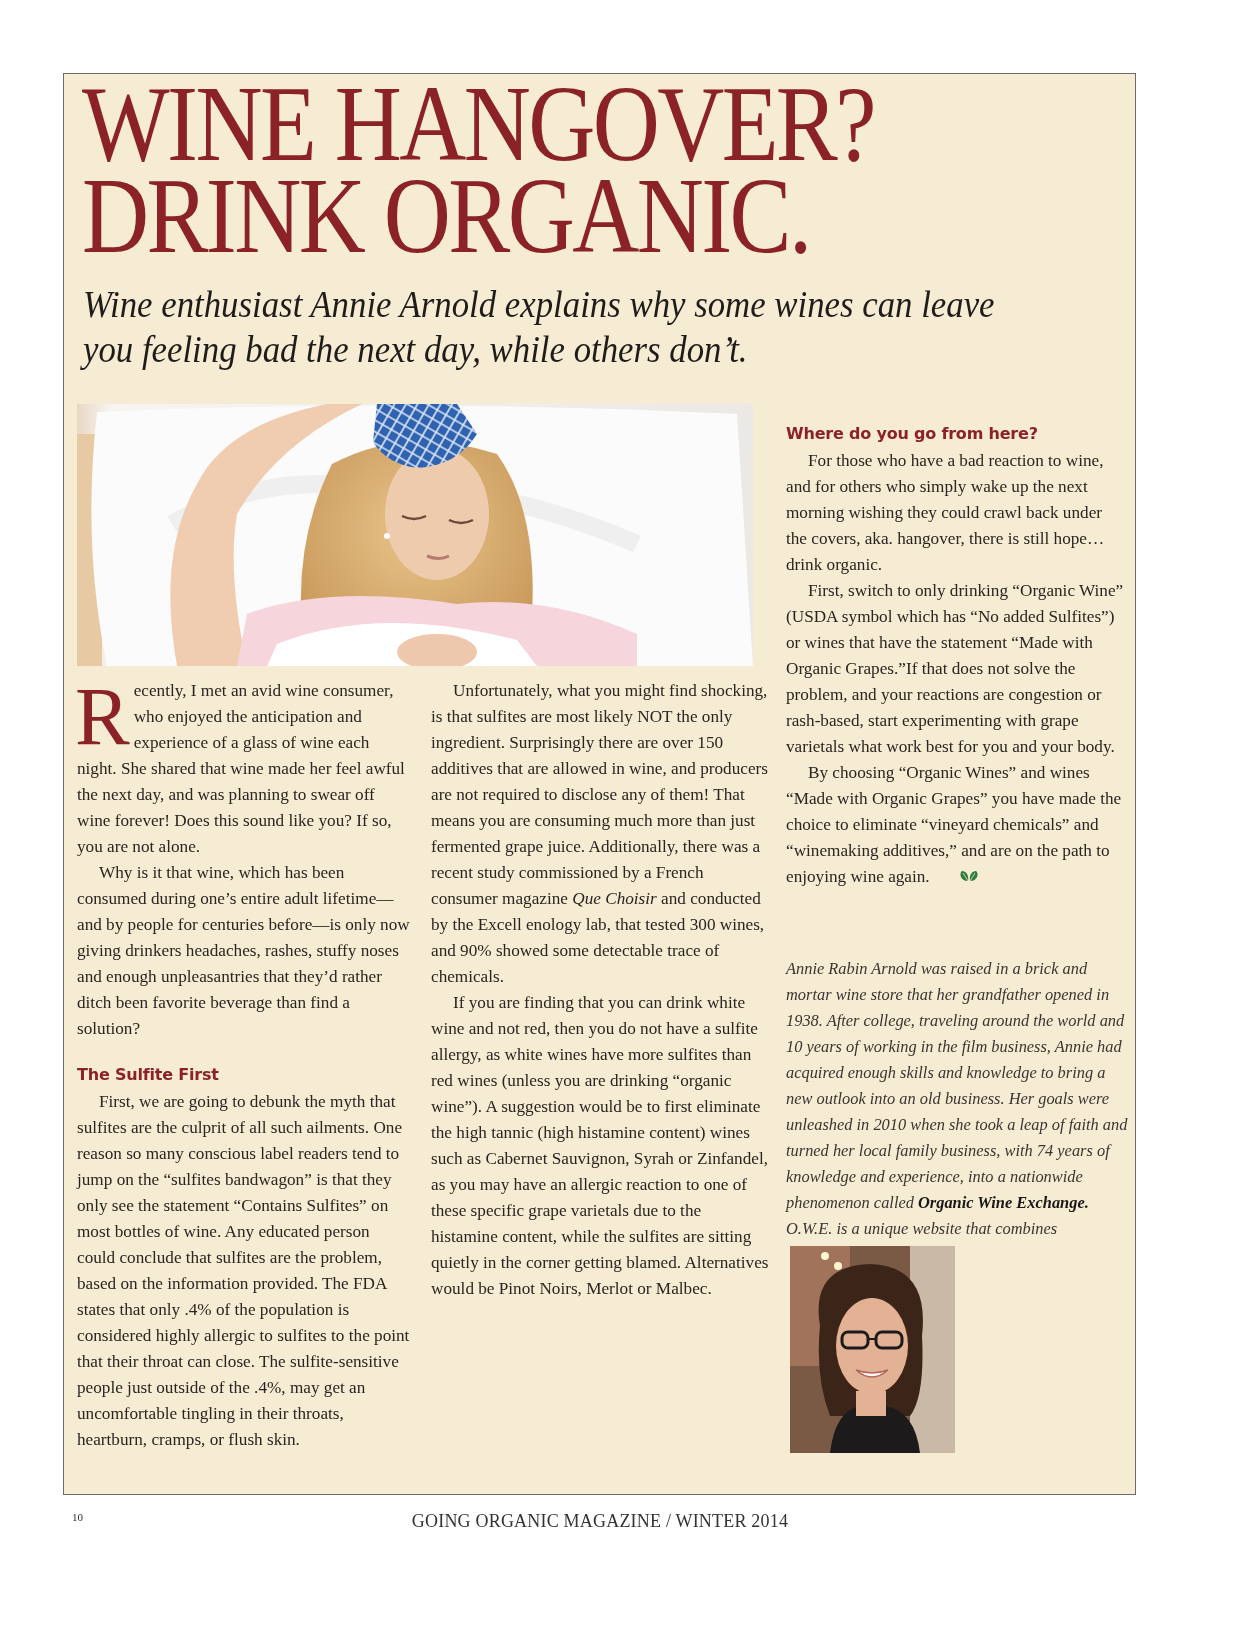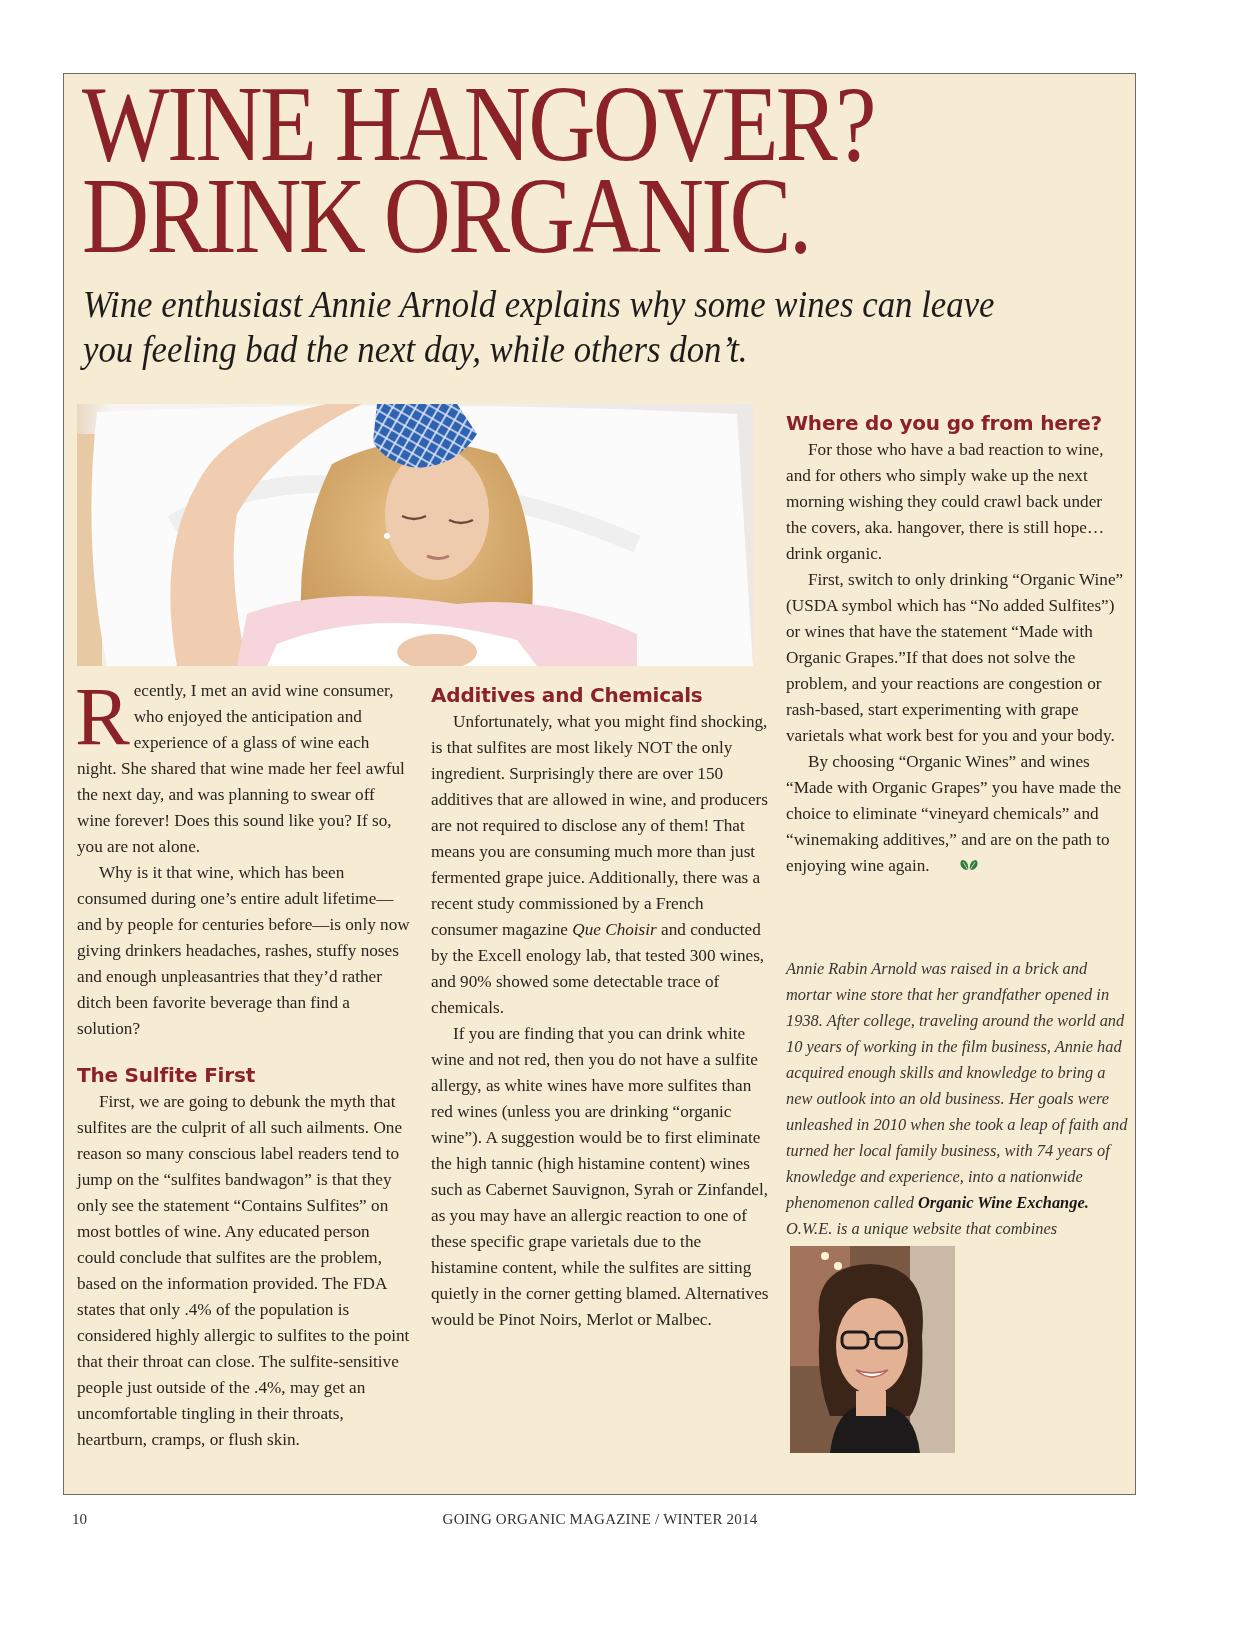--- a/index.html
+++ b/index.html
@@ -7,31 +7,31 @@
   .panel { position: absolute; left: 63px; top: 73px; width: 1073px; height: 1422px; background: #f6ebd3; border: 1.5px solid #6e6a66; box-sizing: border-box; }
   .headline { position: absolute; left: 82px; top: 78px; margin: 0; font-family: "Liberation Serif", "DejaVu Serif", serif; font-weight: normal; color: #8b2228; font-size: 108px; line-height: 92px; letter-spacing: -3px; transform: scaleX(0.86); transform-origin: left top; white-space: nowrap; }
   .deck { position: absolute; left: 83px; top: 282px; width: 1000px; margin: 0; font-family: "Liberation Serif", "DejaVu Serif", serif; font-style: italic; font-size: 37px; line-height: 45px; color: #1f1c1a; transform: scaleX(0.94); transform-origin: left top; }
   .hero-photo { position: absolute; left: 77px; top: 404px; width: 676px; height: 262px; overflow: hidden; background: #f4efe9; }
   .col { position: absolute; font-size: 17.2px; line-height: 26px; color: #2a2520; }
   .col p { margin: 0; text-indent: 22px; }
   .col p.noindent { text-indent: 0; }
   .col1 { left: 77px; top: 678px; width: 335px; }
   .col2 { left: 431px; top: 678px; width: 340px; }
   .col3 { left: 786px; top: 406px; width: 338px; }
-  .subhead { font-family: "DejaVu Sans", "Liberation Sans", sans-serif; font-weight: bold; color: #8b2228; font-size: 20px; line-height: 26px; margin: 4px 0 1px 0; letter-spacing: -0.2px; }
+  .subhead { font-family: "DejaVu Sans", "Liberation Sans", sans-serif; font-weight: bold; color: #8b2228; font-size: 16px; line-height: 26px; margin: 15px 0 1px 0; letter-spacing: -0.2px; }
   .col1 .subhead.sulfite { margin-top: 20px; }
   .col2 .subhead.hist { margin-top: 20px; }
   .dropcap { float: left; font-size: 82px; line-height: 62px; color: #8b2228; margin: 8px 4px 0 -2px; font-family: "Liberation Serif", serif; }
   .leaf { display: inline-block; width: 22px; height: 14px; vertical-align: -1px; margin-left: 6px; }
   .bio { position: absolute; left: 786px; top: 956px; width: 345px; font-style: italic; font-size: 16.4px; line-height: 26px; color: #3a3530; }
   .bio p { margin: 0; }
   .bio b { font-weight: bold; color: #1a1816; margin-top: 28px; }
   .bio-photo { float: left; width: 165px; height: 207px; margin: 4px 16px 0 4px; overflow: hidden; background: #5a3e2e; }
-  .footer-page { position: absolute; left: 72px; top: 1511px; font-size: 15px; color: #333; }
-  .footer-mag { position: absolute; left: 0; width: 1200px; top: 1511px; text-align: center; font-size: 15px; letter-spacing: 0.2px; color: #333; }
+  .footer-page { position: absolute; left: 72px; top: 1511px; font-size: 11px; color: #333; }
+  .footer-mag { position: absolute; left: 0; width: 1200px; top: 1511px; text-align: center; font-size: 18px; letter-spacing: 0.2px; color: #333; }
 </style>
 </head>
 <body>
 
 <div class="panel"></div>
 
 <h1 class="headline">
   <span>WINE HANGOVER?</span><br>
   <span>DRINK ORGANIC.</span>
 </h1>
@@ -73,21 +73,20 @@
 </div>
 
 <div class="col col1">
   <p class="noindent"><span class="dropcap">R</span><span>ecently, I met an avid wine consumer, who enjoyed the anticipation and experience of a glass of wine each night. She shared that wine made her feel awful the next day, and was planning to swear off wine forever! Does this sound like you? If so, you are not alone.</span></p>
   <p>Why is it that wine, which has been consumed during one’s entire adult lifetime—and by people for centuries before—is only now giving drinkers headaches, rashes, stuffy noses and enough unpleasantries that they’d rather ditch been favorite beverage than find a solution?</p>
   <h2 class="subhead sulfite">The Sulfite First</h2>
   <p>First, we are going to debunk the myth that sulfites are the culprit of all such ailments. One reason so many conscious label readers tend to jump on the “sulfites bandwagon” is that they only see the statement “Contains Sulfites” on most bottles of wine. Any educated person could conclude that sulfites are the problem, based on the information provided. The FDA states that only .4% of the population is considered highly allergic to sulfites to the point that their throat can close. The sulfite-sensitive people just outside of the .4%, may get an uncomfortable tingling in their throats, heartburn, cramps, or flush skin.</p>
 </div>
 
 <div class="col col2">
-  <h2 class="subhead">Additives and Chemicals</h2>
   <p><span>Unfortunately, what you might find shocking, is that sulfites are most likely NOT the only ingredient. Surprisingly there are over 150 additives that are allowed in wine, and producers are not required to disclose any of them! That means you are consuming much more than just fermented grape juice. Additionally, there was a recent study commissioned by a French consumer magazine </span><i>Que Choisir</i><span> and conducted by the Excell enology lab, that tested 300 wines, and 90% showed some detectable trace of chemicals.</span></p>
   <p>If you are finding that you can drink white wine and not red, then you do not have a sulfite allergy, as white wines have more sulfites than red wines (unless you are drinking “organic wine”). A suggestion would be to first eliminate the high tannic (high histamine content) wines such as Cabernet Sauvignon, Syrah or Zinfandel, as you may have an allergic reaction to one of these specific grape varietals due to the histamine content, while the sulfites are sitting quietly in the corner getting blamed. Alternatives would be Pinot Noirs, Merlot or Malbec.</p>
 </div>
 
 <div class="col col3">
   <h2 class="subhead">Where do you go from here?</h2>
   <p>For those who have a bad reaction to wine, and for others who simply wake up the next morning wishing they could crawl back under the covers, aka. hangover, there is still hope… drink organic.</p>
   <p>First, switch to only drinking “Organic Wine” (USDA symbol which has “No added Sulfites”) or wines that have the statement “Made with Organic Grapes.”If that does not solve the problem, and your reactions are congestion or rash-based, start experimenting with grape varietals what work best for you and your body.</p>
   <p><span>By choosing “Organic Wines” and wines “Made with Organic Grapes” you have made the choice to eliminate “vineyard chemicals” and “winemaking additives,” and are on the path to enjoying wine again.</span><span class="leaf"><svg width="22" height="14" viewBox="0 0 22 14">
           <path d="M10 12 C2 12 1 4 4 2 C8 2 11 6 10 12Z" fill="#2e7d3a"></path>

